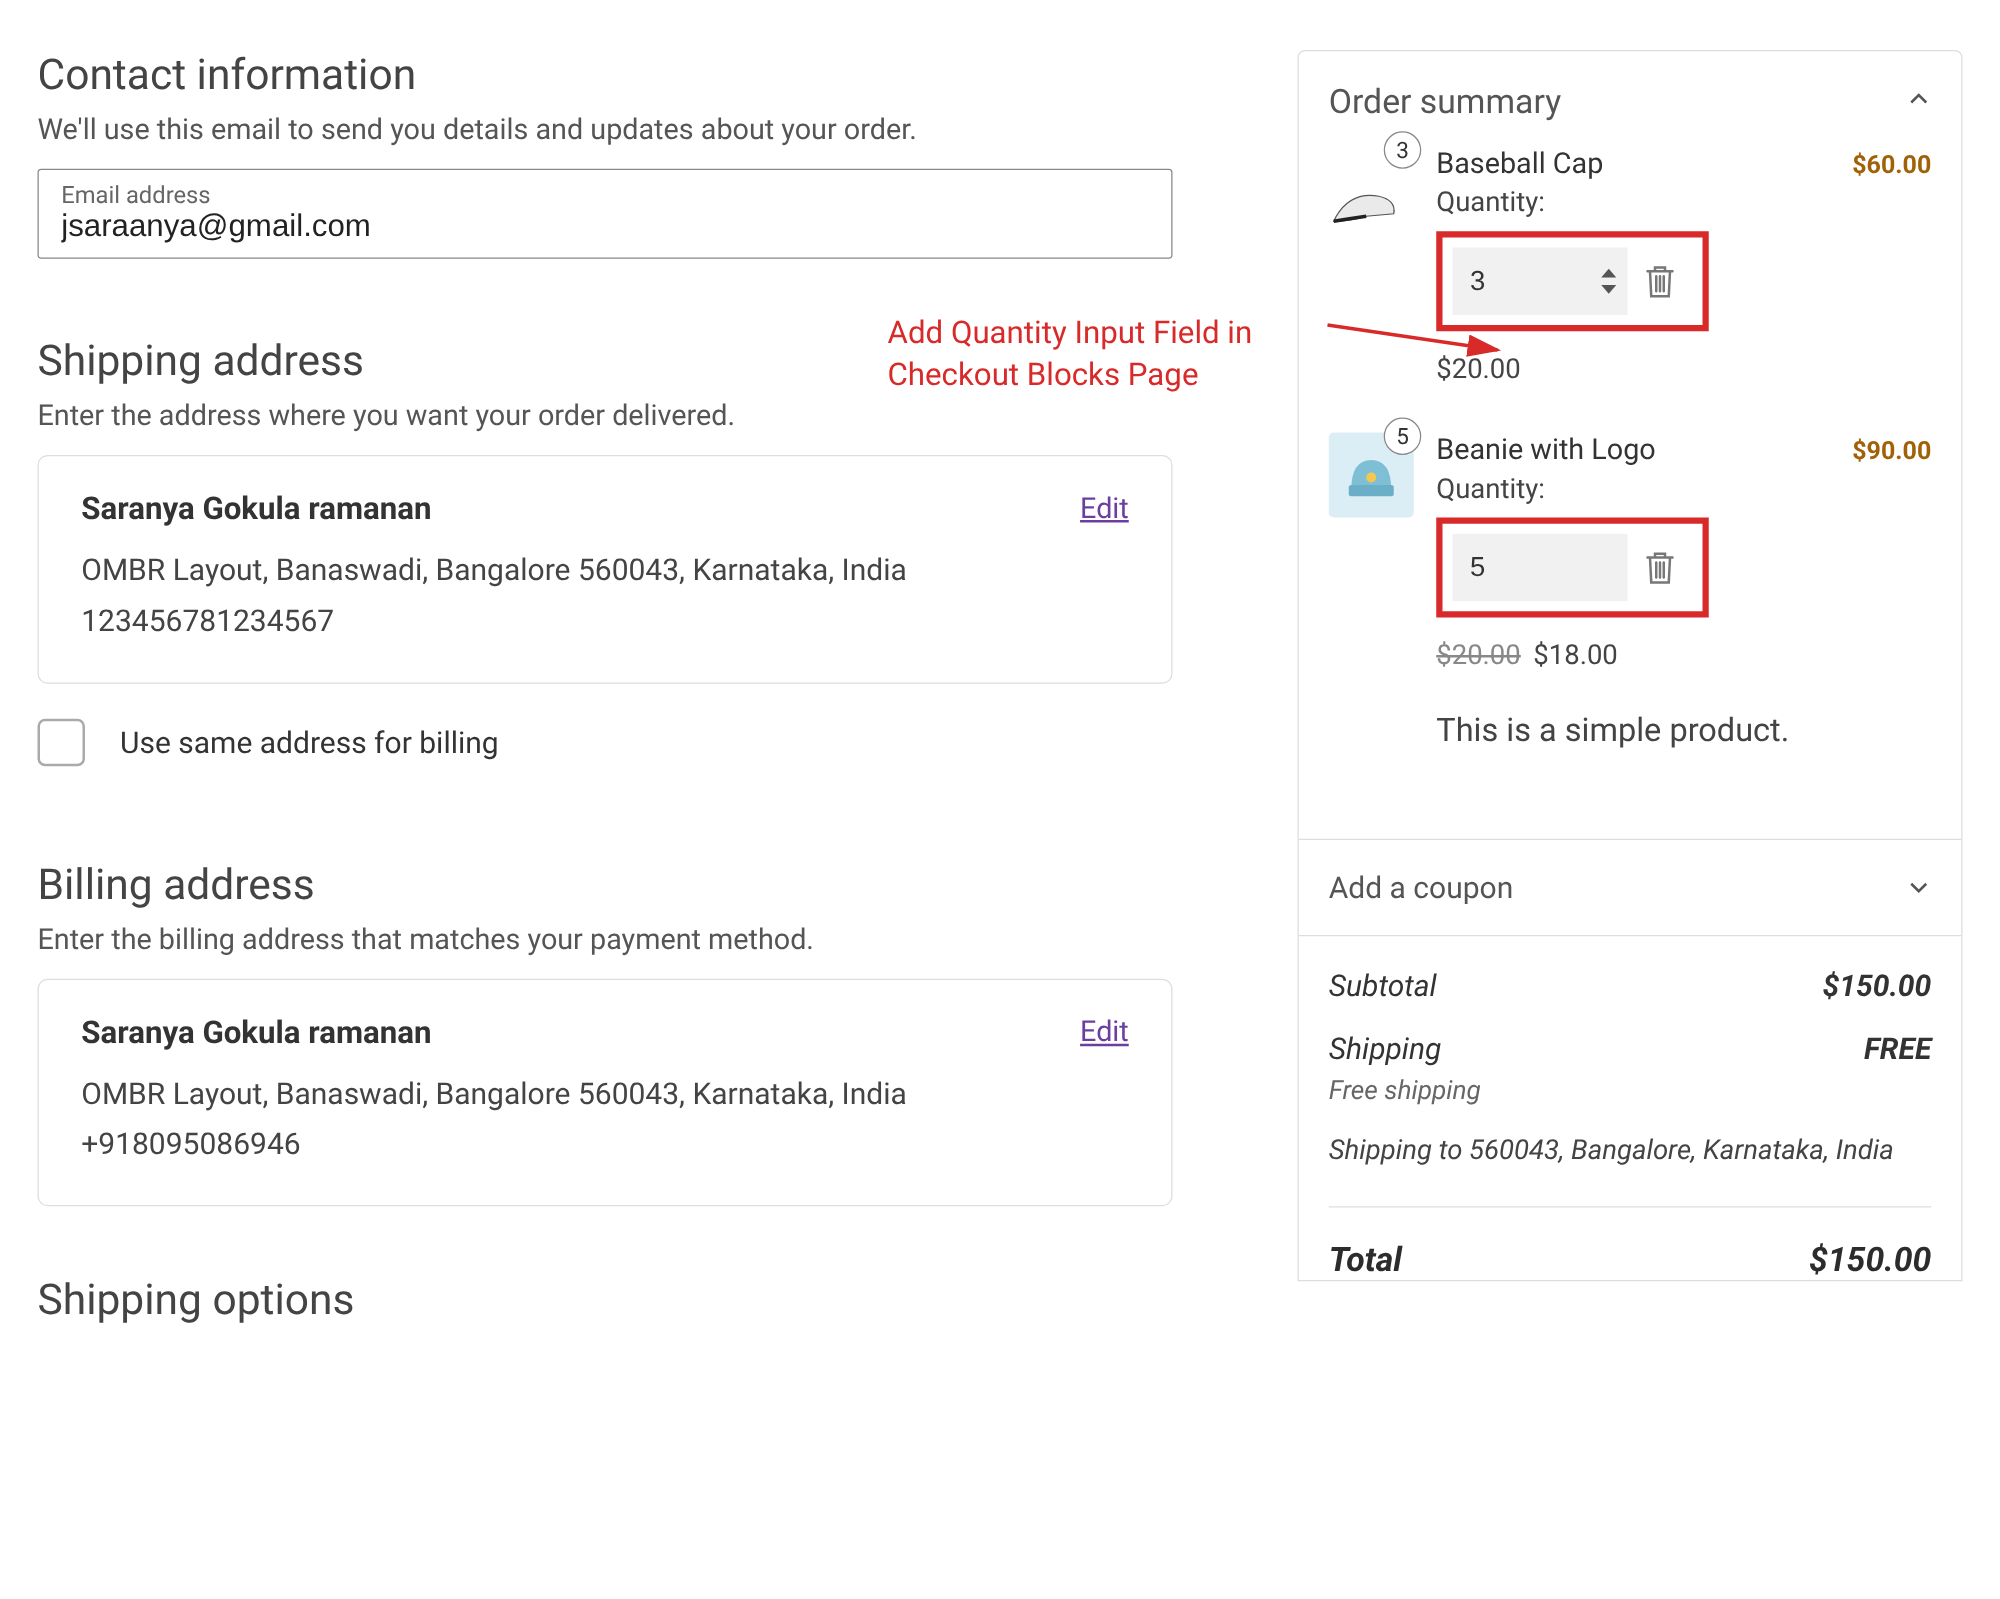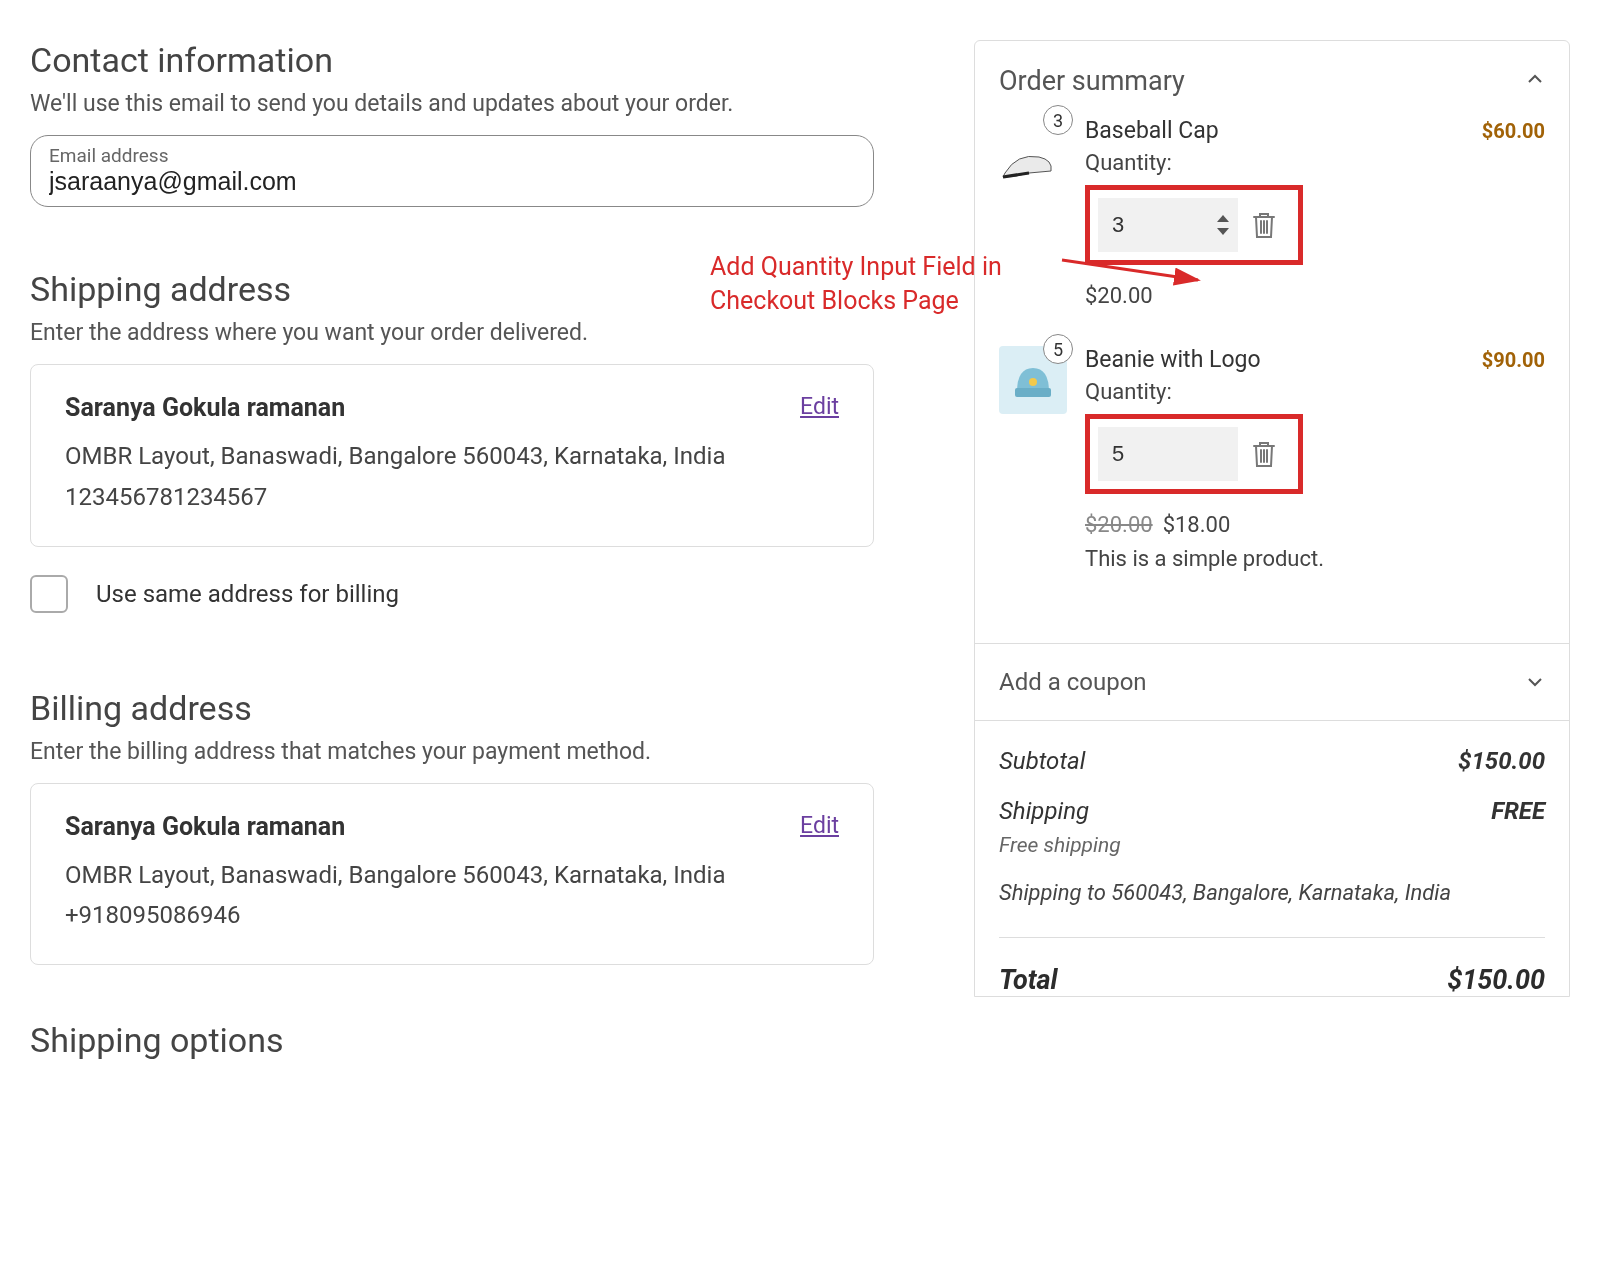--- a/index.html
+++ b/index.html
@@ -26,21 +26,21 @@
     color: #444;
     margin-bottom: 10px;
   }
   .section-desc {
     font-size: 23px;
     color: #555;
     margin-bottom: 18px;
   }
   .field-wrap {
     border: 1.5px solid #888;
-    border-radius: 18px;
+    border-radius: 3px;
     padding: 8px 18px 10px 18px;
     margin-bottom: 62px;
   }
   .field-label {
     font-size: 19px;
     color: #666;
   }
   .field-input {
     border: none;
     outline: none;
@@ -91,21 +91,21 @@
     cursor: pointer;
   }
   .checkbox-label {
     font-size: 24px;
     color: #333;
   }
   .billing-block { margin-bottom: 55px; }
 
   
   .sidebar {
-    width: 596px;
+    width: 532px;
     border: 1.5px solid #ddd;
     border-radius: 6px 6px 0 0;
   }
   .side-section {
     padding: 24px 24px 30px 24px;
   }
   .side-head {
     display: flex;
     justify-content: space-between;
     align-items: center;
@@ -186,21 +186,21 @@
   .trash {
     width: 52px;
     display: flex;
     align-items: center;
     justify-content: center;
     cursor: pointer;
     color: #777;
   }
   .unit-row { margin-top: 18px; font-size: 22px; color: #444; }
   .strike { text-decoration: line-through; color: #888; margin-right: 10px; }
-  .item-desc { font-size: 22px; color: #444; margin-top: 7px; line-height: 1.4; }
+  .item-desc { font-size: 26px; color: #444; margin-top: 30px; line-height: 1.4; }
 
   .coupon-row {
     border-top: 1.5px solid #ddd;
     border-bottom: 1.5px solid #ddd;
     padding: 24px 24px;
     display: flex;
     justify-content: space-between;
     align-items: center;
     cursor: pointer;
   }

